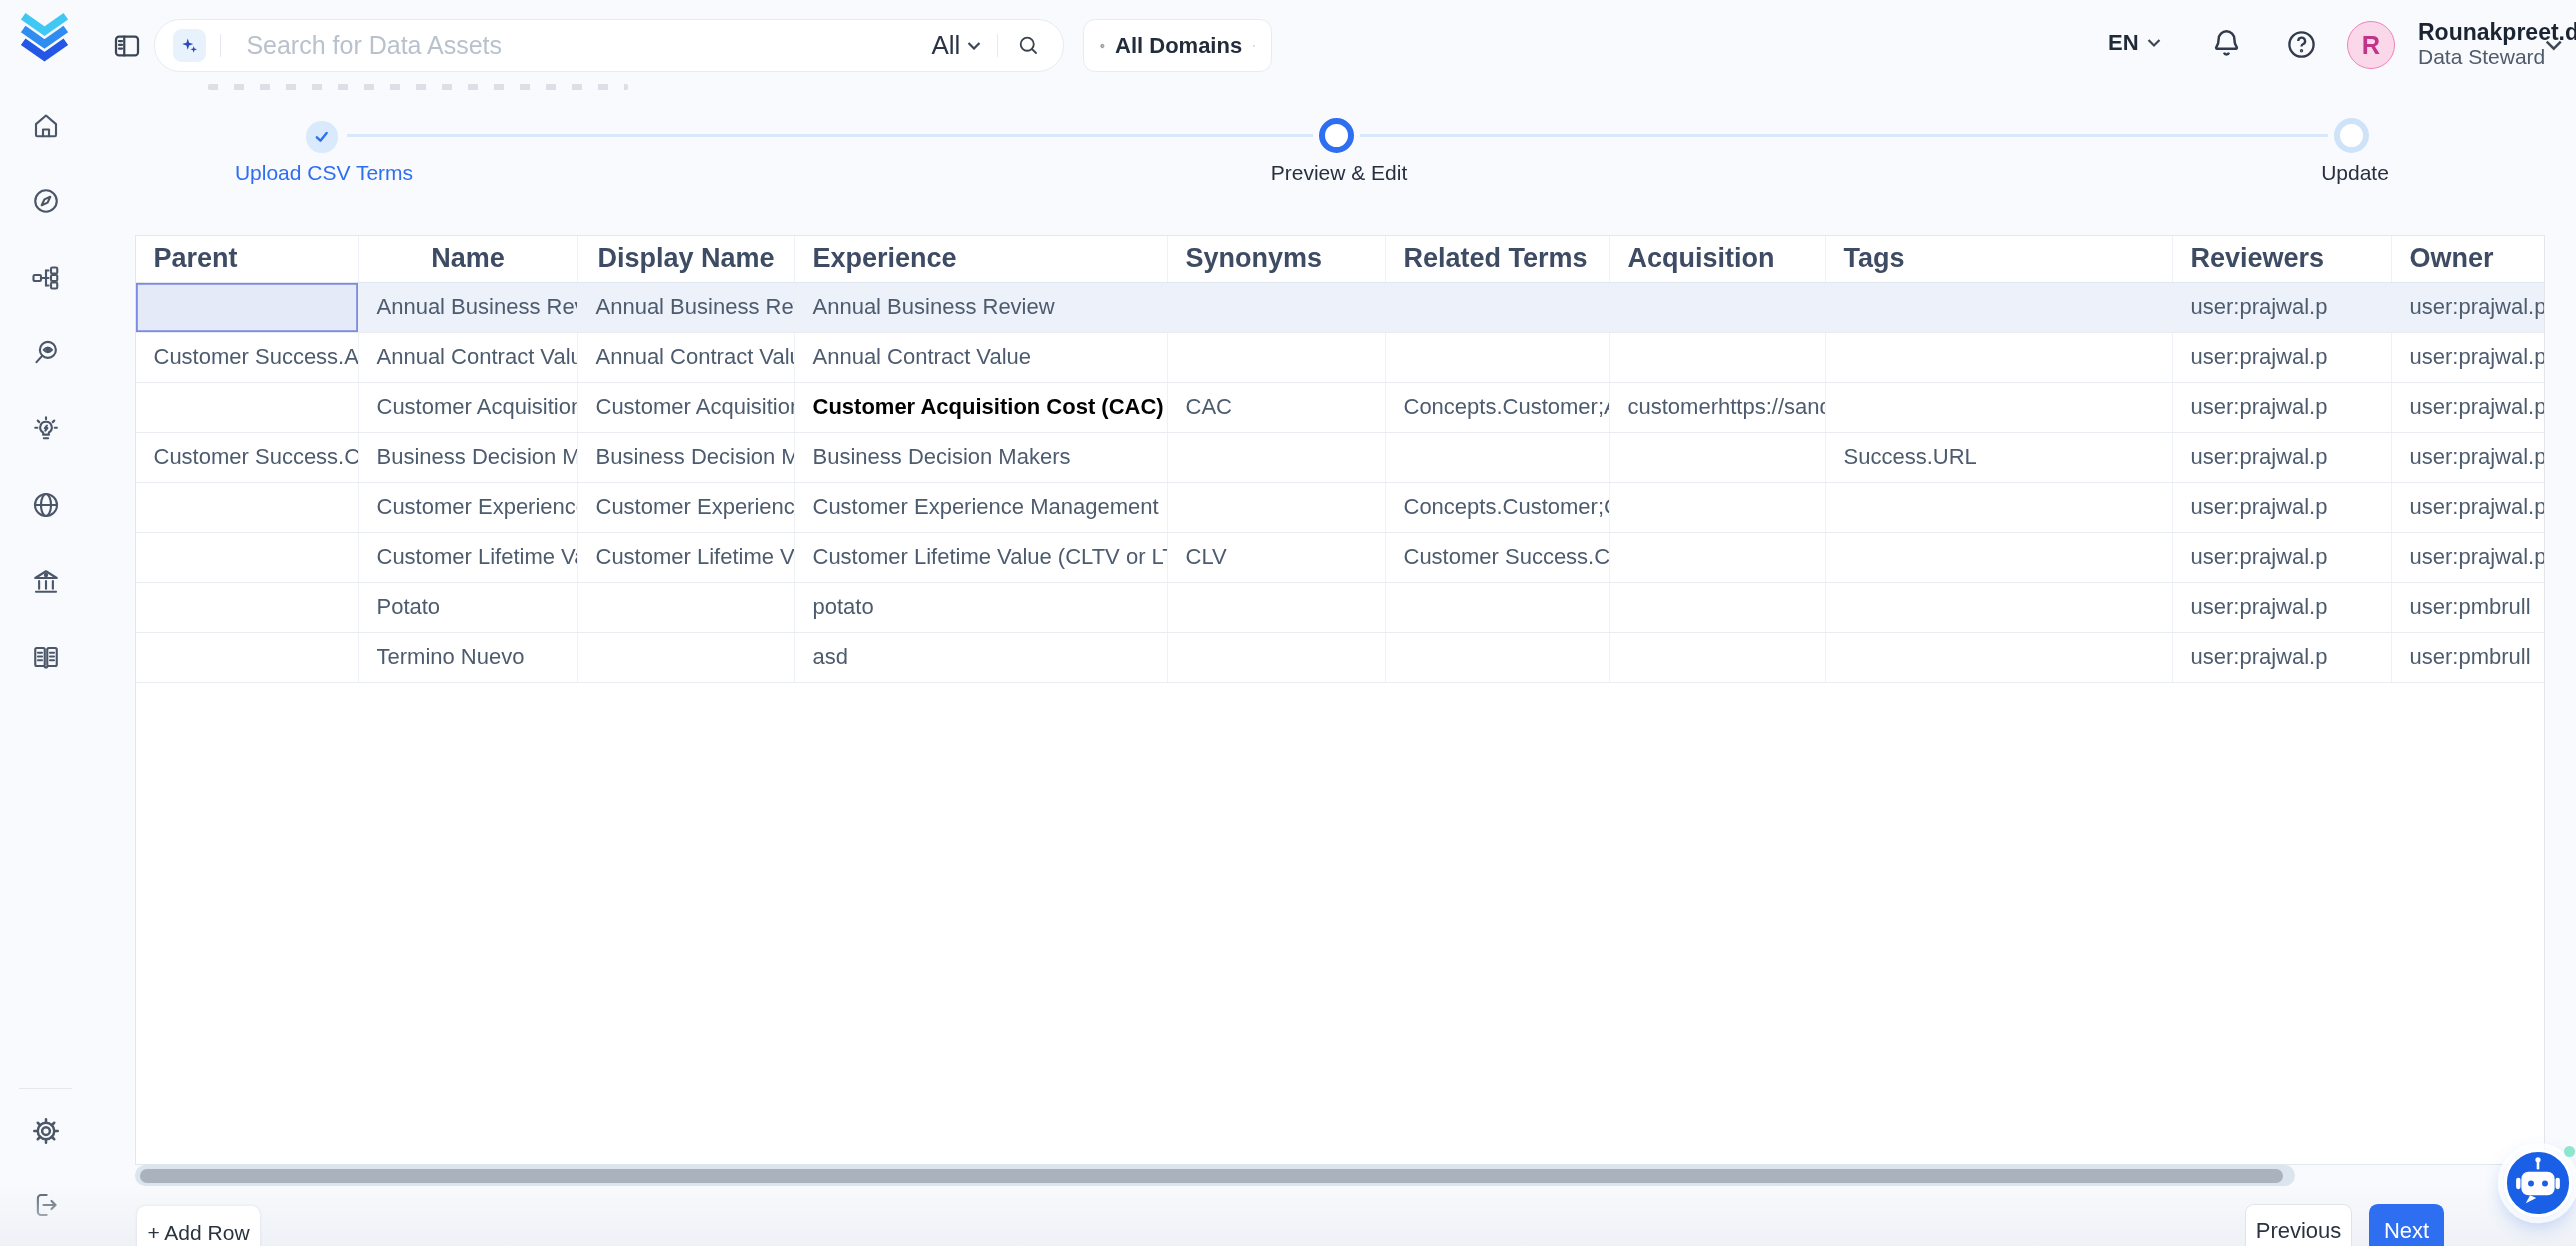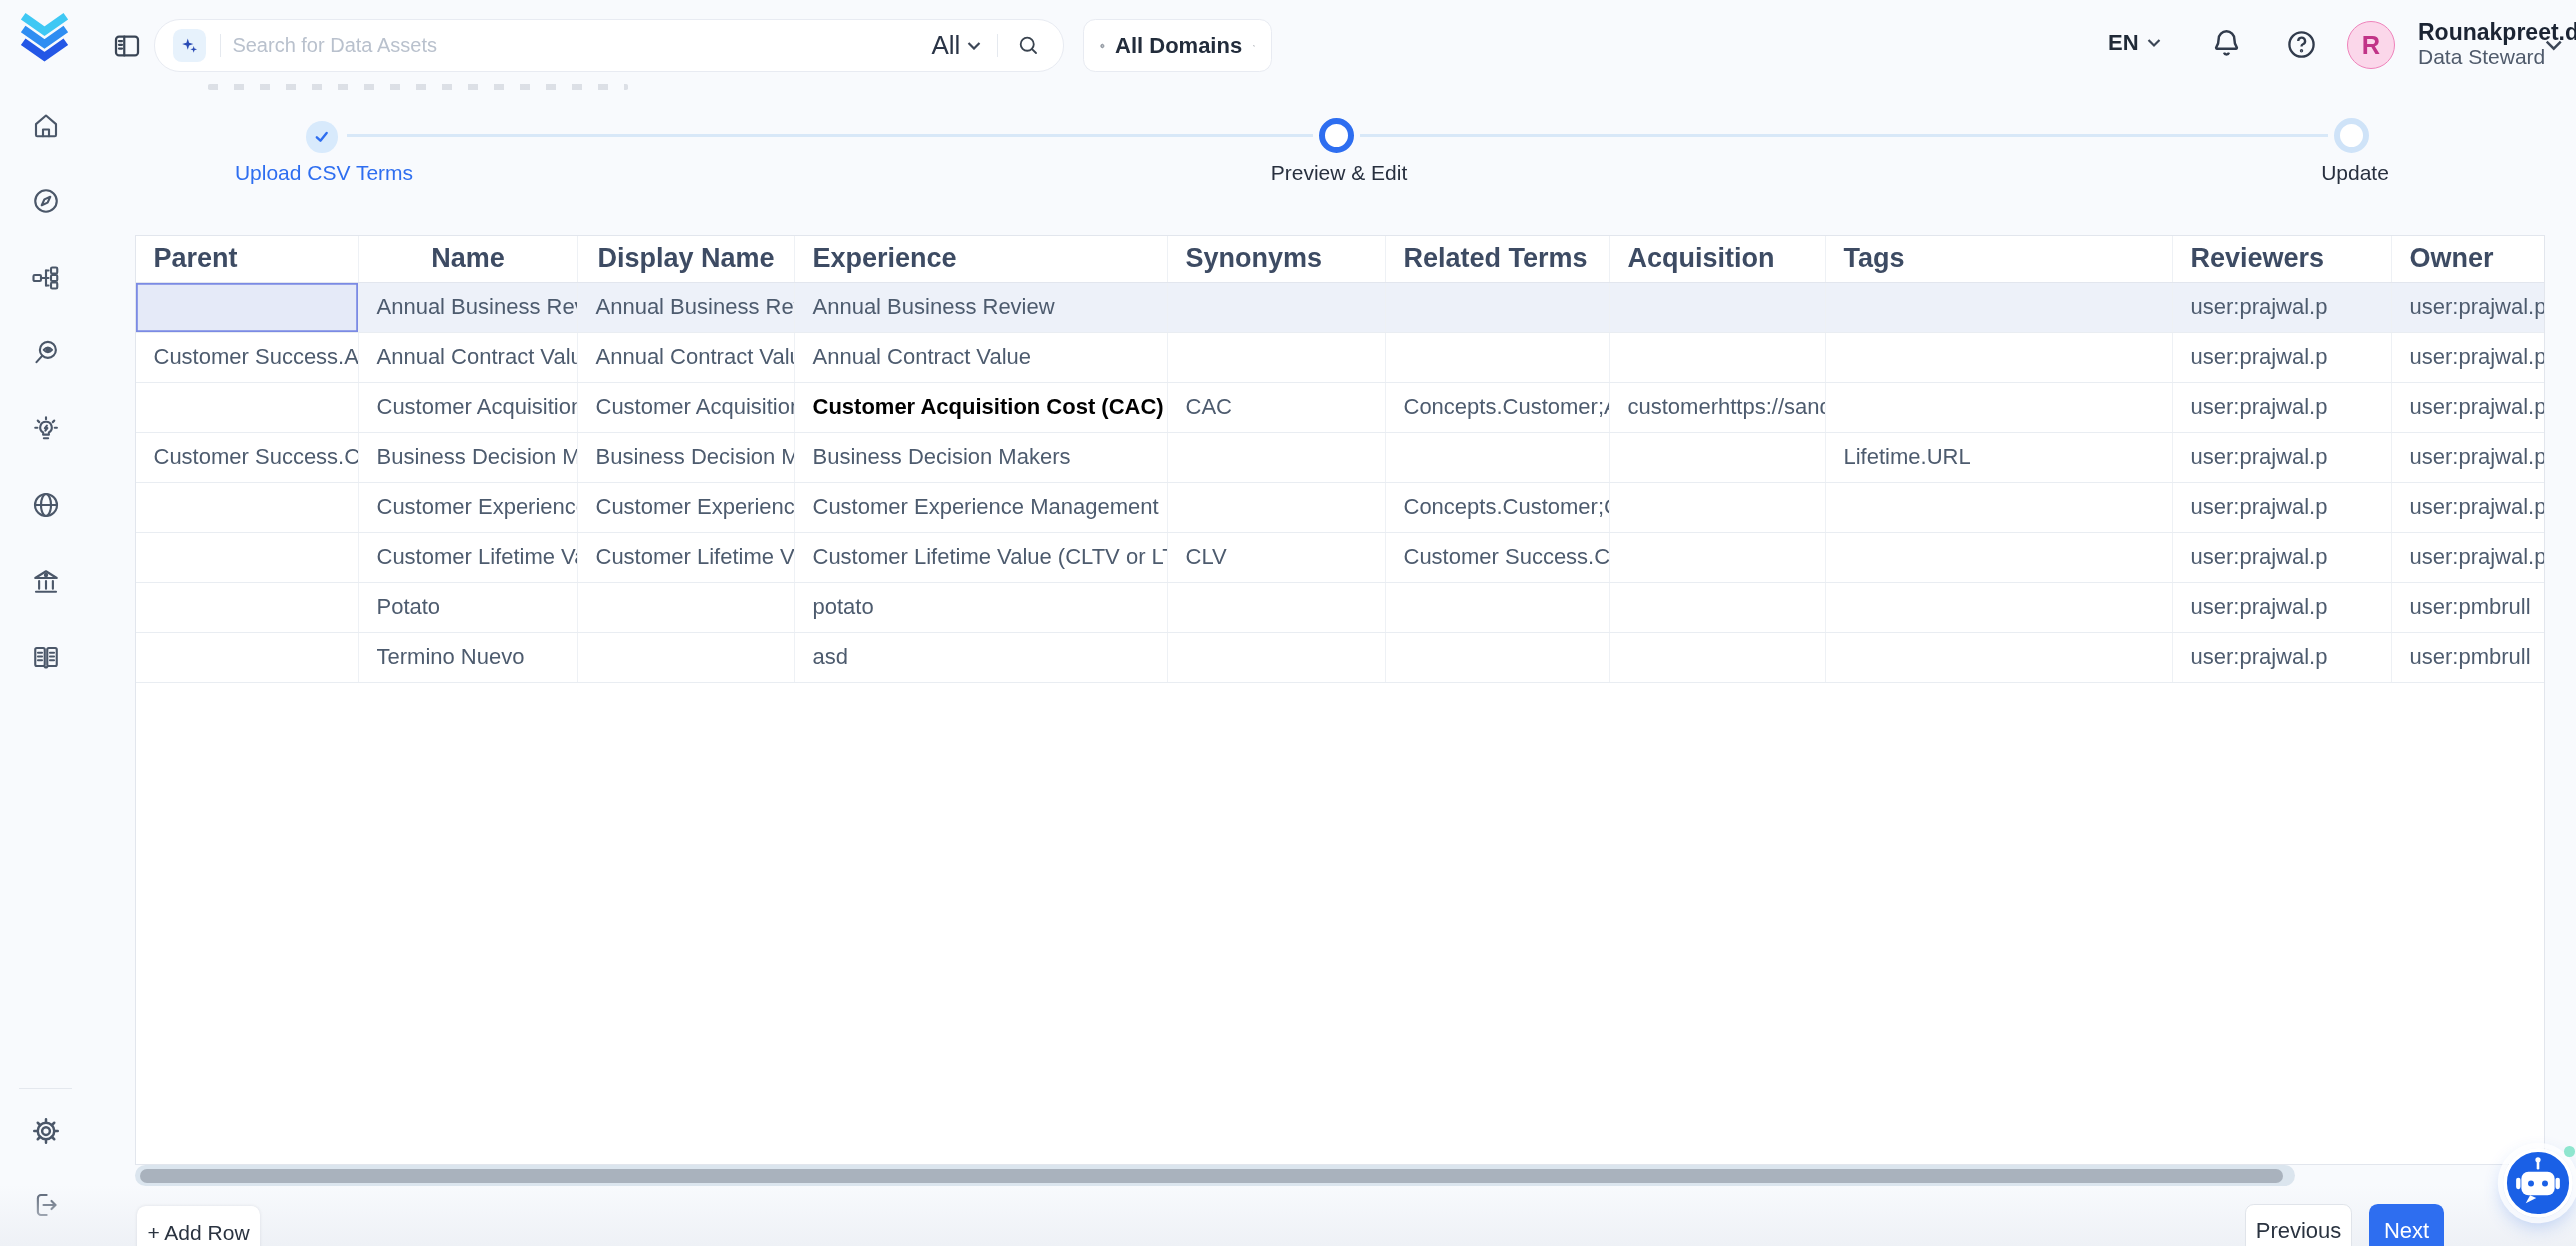--- a/index.html
+++ b/index.html
@@ -15,22 +15,22 @@
 
   
   .logo{position:absolute;left:19px;top:10.5px;width:51px;height:51px;cursor:pointer;}
   .panel-toggle{position:absolute;left:112px;top:31px;width:30px;height:30px;cursor:pointer;}
   .panel-toggle svg{stroke:#3a4555;fill:none;stroke-width:1.8;stroke-linecap:round;}
   .search-pill{position:absolute;left:154px;top:19px;width:910px;height:53px;background:#fff;
       border:0.9px solid #e8ebf2;border-radius:26px;box-sizing:border-box;display:flex;align-items:center;}
   .sparkle-btn{margin-left:17.5px;width:33px;height:33px;border-radius:8.8px;background:#e7f2fc;
       display:flex;align-items:center;justify-content:center;cursor:pointer;flex:none;}
   .pill-divider{width:0.9px;height:23px;background:#e5e9ef;margin:0 0 0 14px;flex:none;}
-  .search-input{flex:1;border:0;outline:0;background:transparent;margin-left:10px;
-      font-family:"Liberation Sans",sans-serif;font-size:20px;color:#be185d;}
+  .search-input{flex:1;border:0;outline:0;background:transparent;margin-left:24px;
+      font-family:"Liberation Sans",sans-serif;font-size:25px;color:#be185d;}
   .search-input::placeholder{color:#b9c1cd;}
   .scope{display:flex;align-items:center;gap:7px;font-size:26px;color:#2a3446;cursor:pointer;flex:none;margin-right:15.8px;}
   .mag{flex:none;margin:0 23px 0 17.5px;cursor:pointer;}
   .domains-pill{position:absolute;left:1083px;top:19px;width:189px;height:53px;background:#fff;
       border:0.9px solid #e8ebf2;border-radius:12.3px;box-sizing:border-box;display:flex;align-items:center;
       gap:10.5px;padding:0 15.8px;cursor:pointer;}
   .domains-pill .lbl{font-size:22px;font-weight:700;color:#222c3b;white-space:nowrap;}
   .lang{position:absolute;left:2108px;top:30px;display:flex;align-items:center;gap:8.8px;cursor:pointer;
       font-size:22px;font-weight:700;color:#1f2937;}
   .icon-btn{position:absolute;cursor:pointer;}
@@ -336,21 +336,21 @@
           <div class="td" style="width: 154px;">user:prajwal.p</div>
         </div>
         <div class="tr">
           <div class="td" style="width: 223px;">Customer Success.Cu...</div>
           <div class="td" style="width: 219px;">Business Decision Ma...</div>
           <div class="td" style="width: 217px;">Business Decision Ma...</div>
           <div class="td" style="width: 373px;">Business Decision Makers</div>
           <div class="td" style="width: 218px;"></div>
           <div class="td" style="width: 224px;"></div>
           <div class="td" style="width: 216px;"></div>
-          <div class="td" style="width: 347px;">Lifetime.URL</div>
+          <div class="td" style="width: 347px;">Success.URL</div>
           <div class="td" style="width: 219px;">user:prajwal.p</div>
           <div class="td" style="width: 154px;">user:prajwal.p</div>
         </div>
         <div class="tr">
           <div class="td" style="width: 223px;"></div>
           <div class="td" style="width: 219px;">Customer Experience ...</div>
           <div class="td" style="width: 217px;">Customer Experience ...</div>
           <div class="td" style="width: 373px;">Customer Experience Management</div>
           <div class="td" style="width: 218px;"></div>
           <div class="td" style="width: 224px;">Concepts.Customer;C...</div>

